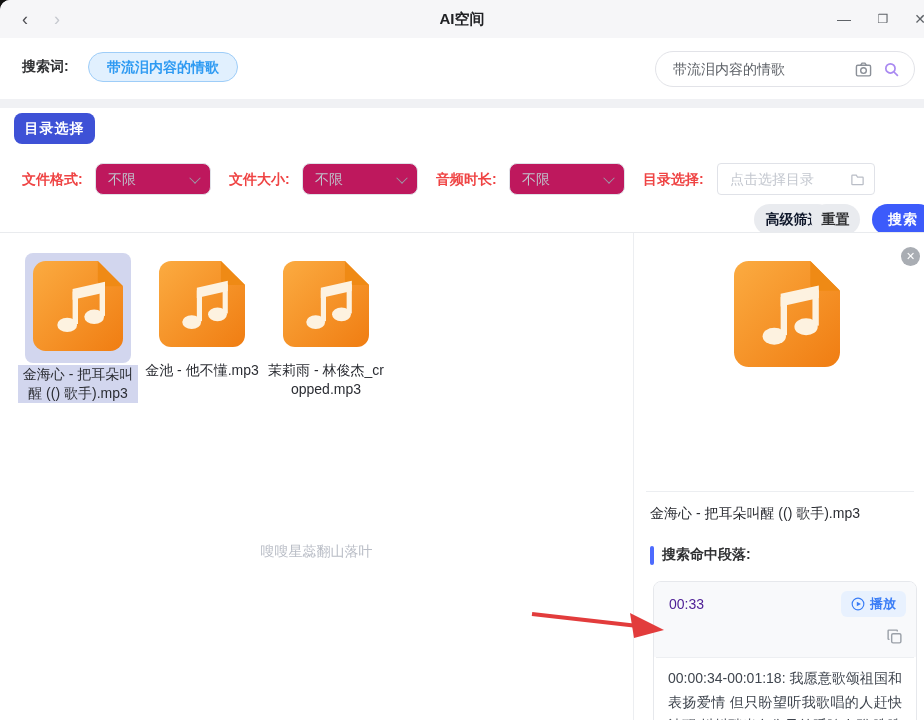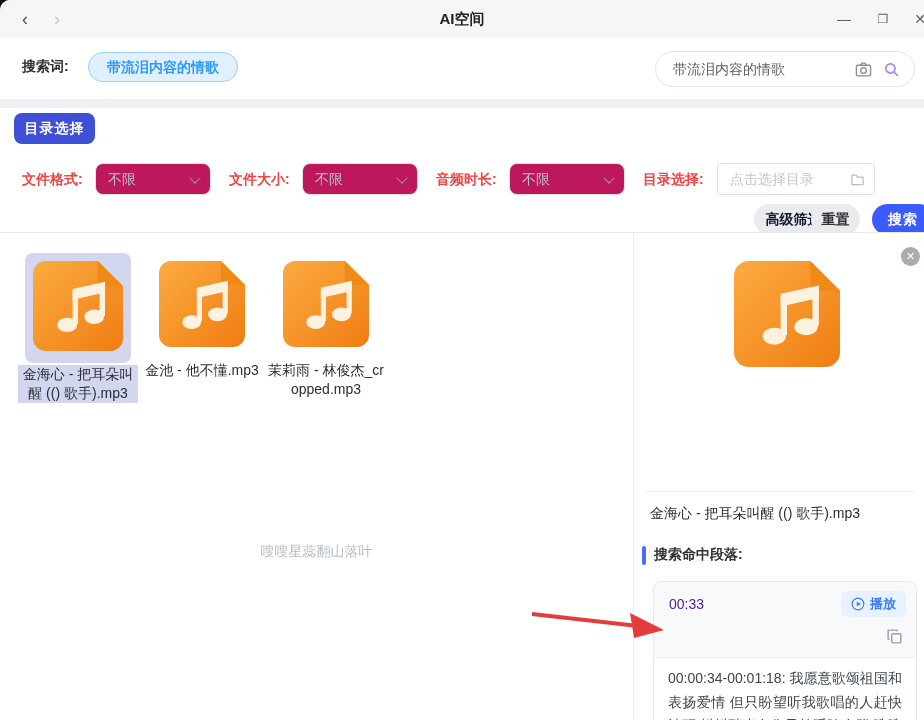--- a/index.html
+++ b/index.html
@@ -55,21 +55,21 @@
   .tile-label { margin-top:2px; font-size:14px; color:#2b2d33; line-height:19px; word-break:break-all; }
   .tile--selected .tile-label { background:#d2d6ee; }
   .load-status { position:absolute; left:0; top:310px; width:633px; text-align:center; font-size:14px; color:#b9bdc6; }
 
   
   .detail { position:absolute; left:633px; top:125px; width:291px; height:487px; background:#fff; border-left:1px solid #eceef1; }
   .panel-close { position:absolute; right:4px; top:14px; width:19px; height:19px; border-radius:50%; background:#a9adb3; color:#fff; font-size:11px; line-height:19px; text-align:center; cursor:pointer; }
   .big-icon { position:absolute; left:100px; top:28px; }
   .d-divider { position:absolute; left:12px; top:258px; width:268px; height:1px; background:#eceef1; }
   .d-filename { position:absolute; left:16px; top:272px; width:262px; font-size:14px; color:#2b2d33; }
-  .sec-head { position:absolute; left:8px; top:312px; }
+  .sec-head { position:absolute; left:16px; top:312px; }
   .sec-bar { position:absolute; left:0; top:1px; width:4px; height:19px; background:#4d6bfe; border-radius:2px; }
   .sec-title { margin-left:12px; font-size:14px; font-weight:bold; color:#303133; }
 
   .hit-card { position:absolute; left:19px; top:348px; width:264px; height:260px; border:1px solid #e6e8ec; border-radius:8px; overflow:hidden; background:#fff; }
   .hit-head { position:relative; height:75px; background:#f8f9fb; }
   .hit-time { position:absolute; left:15px; top:14px; font-size:14px; color:#4c1d95; }
   .play-btn { position:absolute; right:10px; top:9px; height:26px; padding:0 10px; background:#e8f1fe; border:none; border-radius:6px; color:#3a7df6; font-size:13px; font-weight:bold; cursor:pointer; font-family:inherit; display:flex; align-items:center; gap:5px; }
   .copy-btn { position:absolute; right:13px; top:46px; width:17px; height:17px; cursor:pointer; }
   .hit-sep { height:1px; background:#edeff2; margin:0 2px; }
   .hit-text { padding:9px 14px; font-size:14px; line-height:23.5px; color:#3f454e; text-align:justify; }

